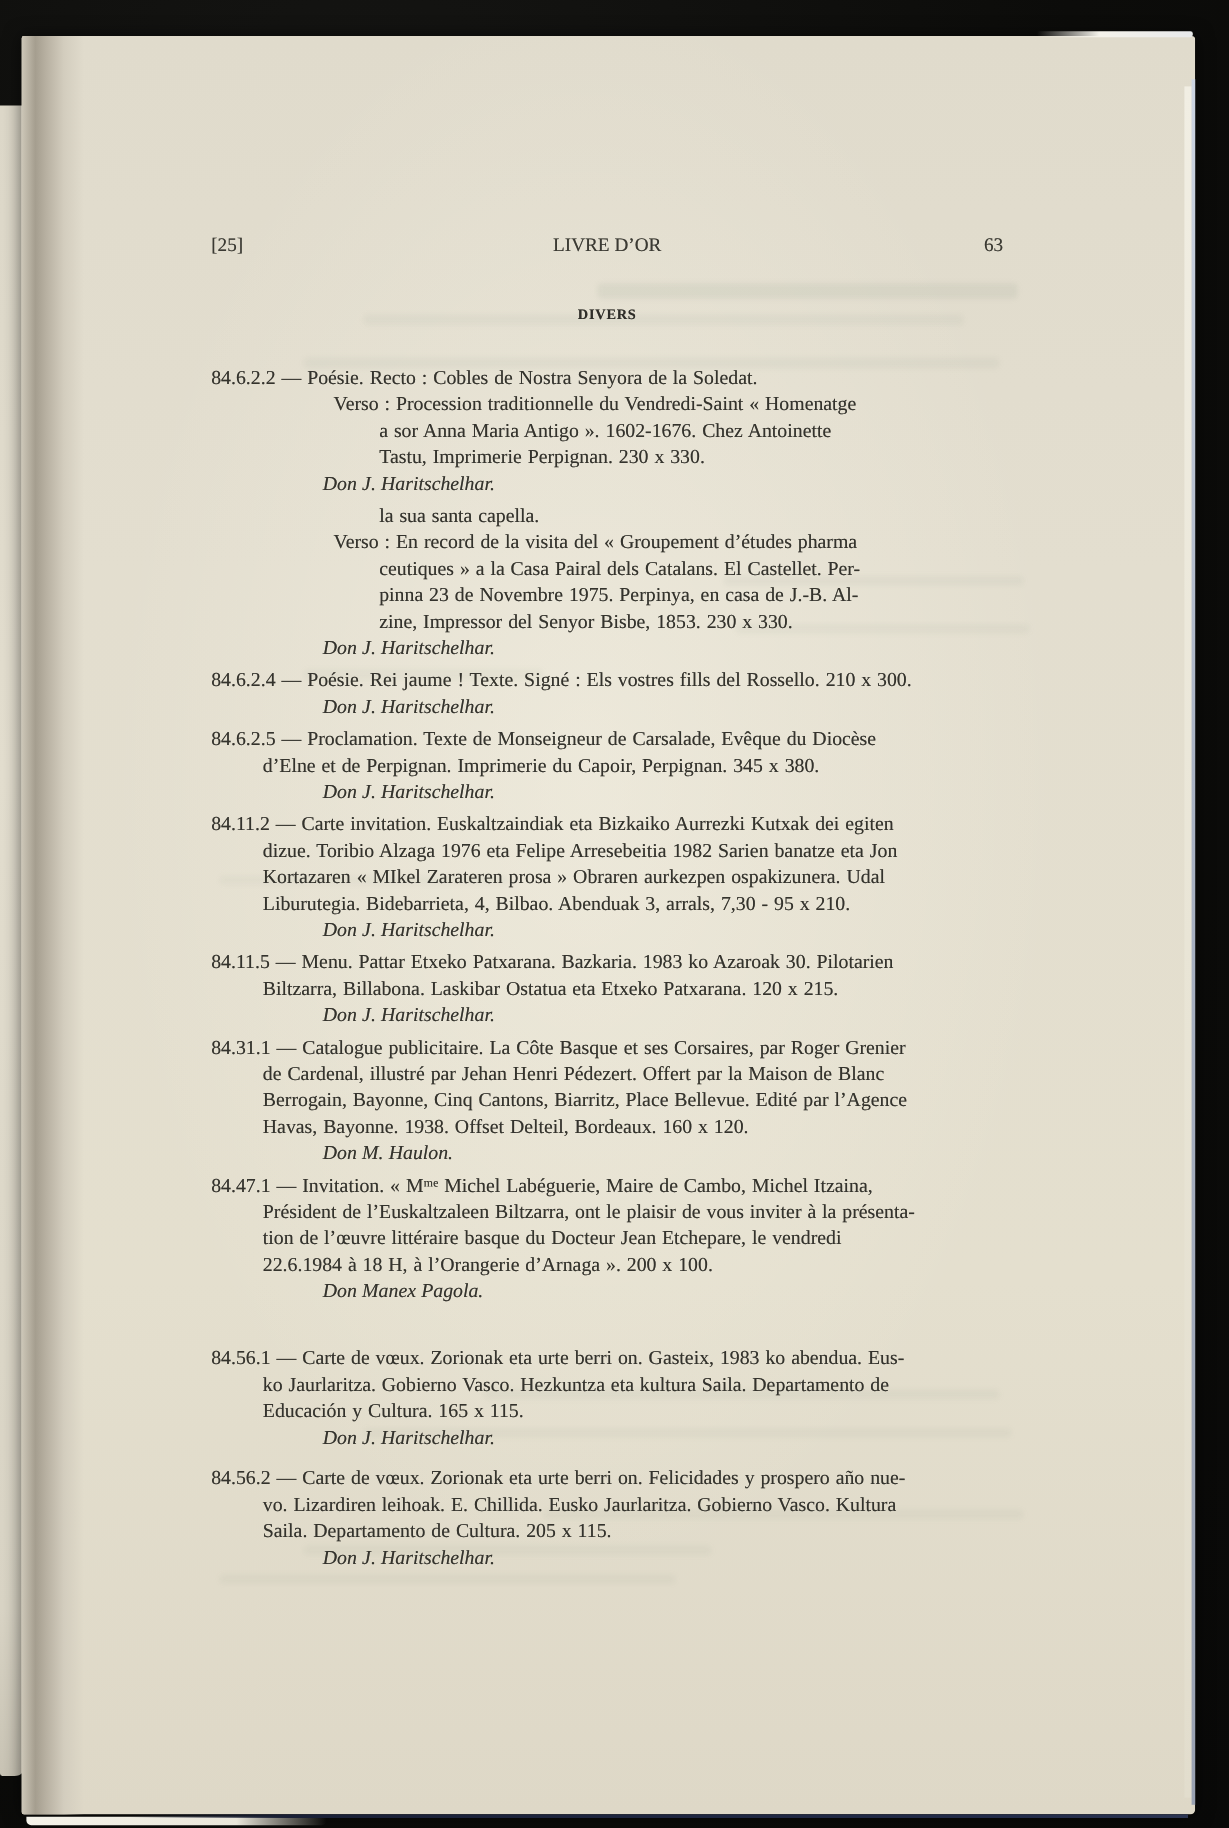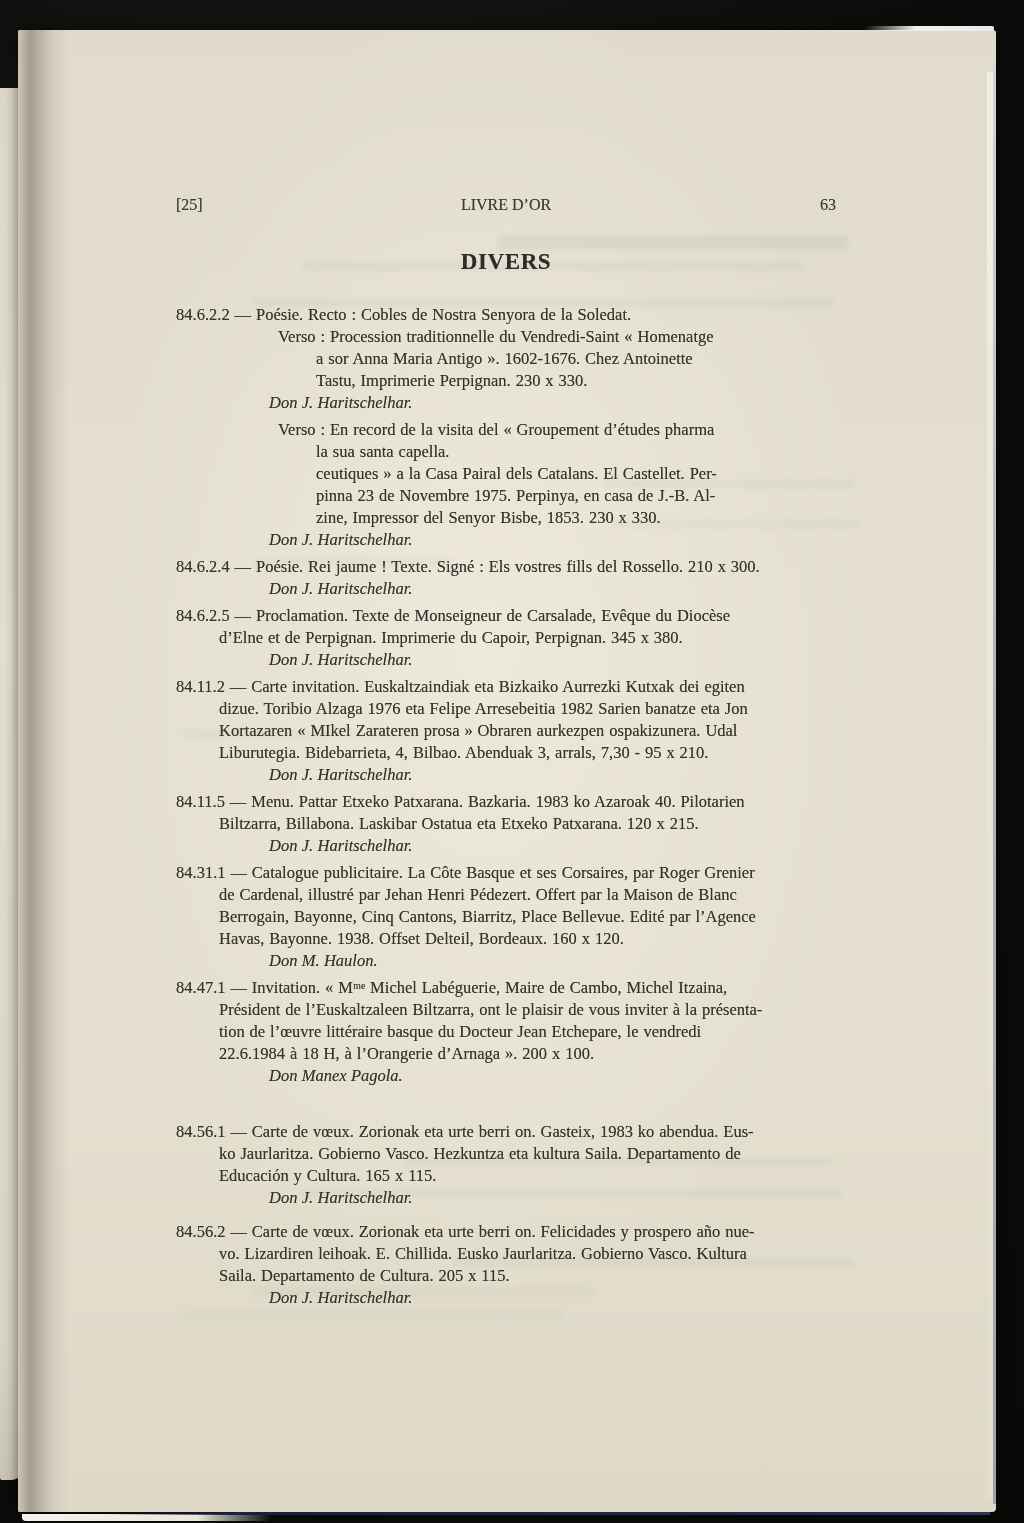--- a/index.html
+++ b/index.html
@@ -71,21 +71,21 @@
     text-shadow: 0 0 0.5px rgba(52,51,45,0.55);
   }
   .pageheader {
     display: flex; justify-content: space-between; align-items: baseline;
     font-size: 16px; line-height: 22px; color: #3b3a33;
   }
   .pageheader .center { position: absolute; left: 0; right: 0; text-align: center; }
   .pageheader { position: relative; }
   .section-title {
     margin: 34px 0 0 0;
-    font-size: 23px; line-height: 24px;
+    font-size: 12px; line-height: 24px;
     font-weight: bold; text-align: center;
     letter-spacing: 0.6px;
     color: #2e2d28;
   }
   .entries { margin-top: 30px; }
   .entry { margin-top: 5px; }
   .entry:first-child { margin-top: 0; }
   .entry:nth-child(9) { margin-top: 34px; }
   .entry:nth-child(10) { margin-top: 12px; }
   .line { white-space: nowrap; word-spacing: 0.8px; font-family: Liberation Serif, serif; }
@@ -128,22 +128,22 @@
 
       <div class="entries">
           <div class="entry">
             <div class="line num">84.6.2.2 — Poésie. Recto : Cobles de Nostra Senyora de la Soledat.</div>
             <div class="line verso">Verso : Procession traditionnelle du Vendredi-Saint « Homenatge</div>
             <div class="line vcont">a sor Anna Maria Antigo ». 1602-1676. Chez Antoinette</div>
             <div class="line vcont">Tastu, Imprimerie Perpignan. 230 x 330.</div>
             <div class="line donor">Don J. Haritschelhar.</div>
           </div>
           <div class="entry">
+            <div class="line vcont">la sua santa capella.</div>
             <div class="line verso">Verso : En record de la visita del « Groupement d’études pharma</div>
-            <div class="line vcont">la sua santa capella.</div>
             <div class="line vcont">ceutiques » a la Casa Pairal dels Catalans. El Castellet. Per-</div>
             <div class="line vcont">pinna 23 de Novembre 1975. Perpinya, en casa de J.-B. Al-</div>
             <div class="line vcont">zine, Impressor del Senyor Bisbe, 1853. 230 x 330.</div>
             <div class="line donor">Don J. Haritschelhar.</div>
           </div>
           <div class="entry">
             <div class="line num">84.6.2.4 — Poésie. Rei jaume ! Texte. Signé : Els vostres fills del Rossello. 210 x 300.</div>
             <div class="line donor">Don J. Haritschelhar.</div>
           </div>
           <div class="entry">
@@ -152,21 +152,21 @@
             <div class="line donor">Don J. Haritschelhar.</div>
           </div>
           <div class="entry">
             <div class="line num">84.11.2 — Carte invitation. Euskaltzaindiak eta Bizkaiko Aurrezki Kutxak dei egiten</div>
             <div class="line cont">dizue. Toribio Alzaga 1976 eta Felipe Arresebeitia 1982 Sarien banatze eta Jon</div>
             <div class="line cont">Kortazaren « MIkel Zarateren prosa » Obraren aurkezpen ospakizunera. Udal</div>
             <div class="line cont">Liburutegia. Bidebarrieta, 4, Bilbao. Abenduak 3, arrals, 7,30 - 95 x 210.</div>
             <div class="line donor">Don J. Haritschelhar.</div>
           </div>
           <div class="entry">
-            <div class="line num">84.11.5 — Menu. Pattar Etxeko Patxarana. Bazkaria. 1983 ko Azaroak 40. Pilotarien</div>
+            <div class="line num">84.11.5 — Menu. Pattar Etxeko Patxarana. Bazkaria. 1983 ko Azaroak 30. Pilotarien</div>
             <div class="line cont">Biltzarra, Billabona. Laskibar Ostatua eta Etxeko Patxarana. 120 x 215.</div>
             <div class="line donor">Don J. Haritschelhar.</div>
           </div>
           <div class="entry">
             <div class="line num">84.31.1 — Catalogue publicitaire. La Côte Basque et ses Corsaires, par Roger Grenier</div>
             <div class="line cont">de Cardenal, illustré par Jehan Henri Pédezert. Offert par la Maison de Blanc</div>
             <div class="line cont">Berrogain, Bayonne, Cinq Cantons, Biarritz, Place Bellevue. Edité par l’Agence</div>
             <div class="line cont">Havas, Bayonne. 1938. Offset Delteil, Bordeaux. 160 x 120.</div>
             <div class="line donor">Don M. Haulon.</div>
           </div>

